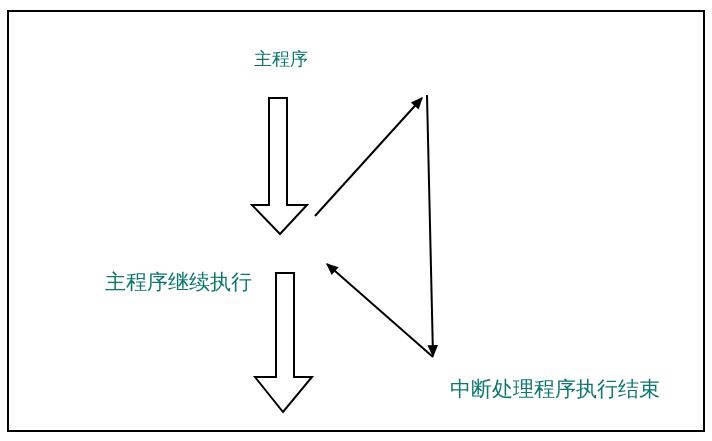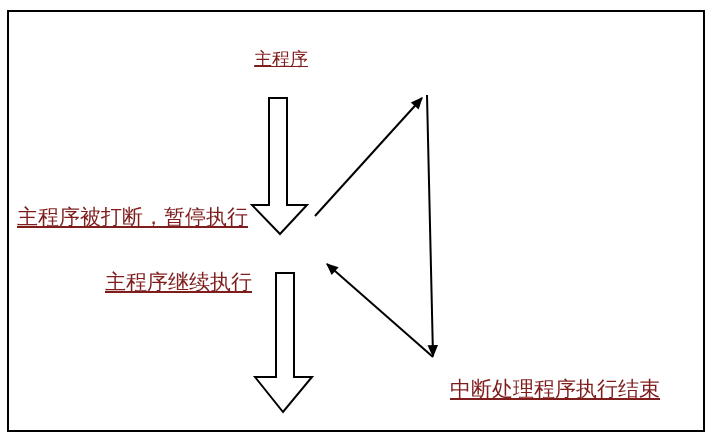--- a/index.html
+++ b/index.html
@@ -26,25 +26,24 @@
   }
   .diagram-svg {
     position: absolute;
     left: 0;
     top: 0;
     width: 712px;
     height: 441px;
   }
   .lbl {
     position: absolute;
-    color: #7f1d1d;
+    color: #0f766e;
     white-space: nowrap;
     line-height: 1.15;
     font-size: 21px;
-    text-decoration: underline;
   }
   .lbl-main-program   { left: 254px; top: 49px;  font-size: 18px; }
   .lbl-isr-start      { left: 433px; top: 49px;  }
   .lbl-main-interrupted { left: 17px;  top: 205px; }
   .lbl-main-resume    { left: 105px; top: 270px; }
   .lbl-isr-end        { left: 450px; top: 377px; }
 </style>
 </head>
 <body>
 
@@ -66,19 +65,18 @@
     <line x1="315" y1="216" x2="422" y2="98" stroke="#000000" stroke-width="2" marker-end="url(#ah)"></line>
 
     <line x1="427" y1="95" x2="433" y2="356" stroke="#000000" stroke-width="2" marker-end="url(#ah)"></line>
 
     <line x1="433" y1="357" x2="327" y2="264" stroke="#000000" stroke-width="2" marker-end="url(#ah)"></line>
   </svg>
 
   <div class="lbl lbl-main-program">主程序</div>
 
 
-  <div class="lbl lbl-main-interrupted">主程序被打断，暂停执行</div>
 
   <div class="lbl lbl-isr-end">中断处理程序执行结束</div>
 
   <div class="lbl lbl-main-resume">主程序继续执行</div>
 
 </div>
 
 </body></html>

